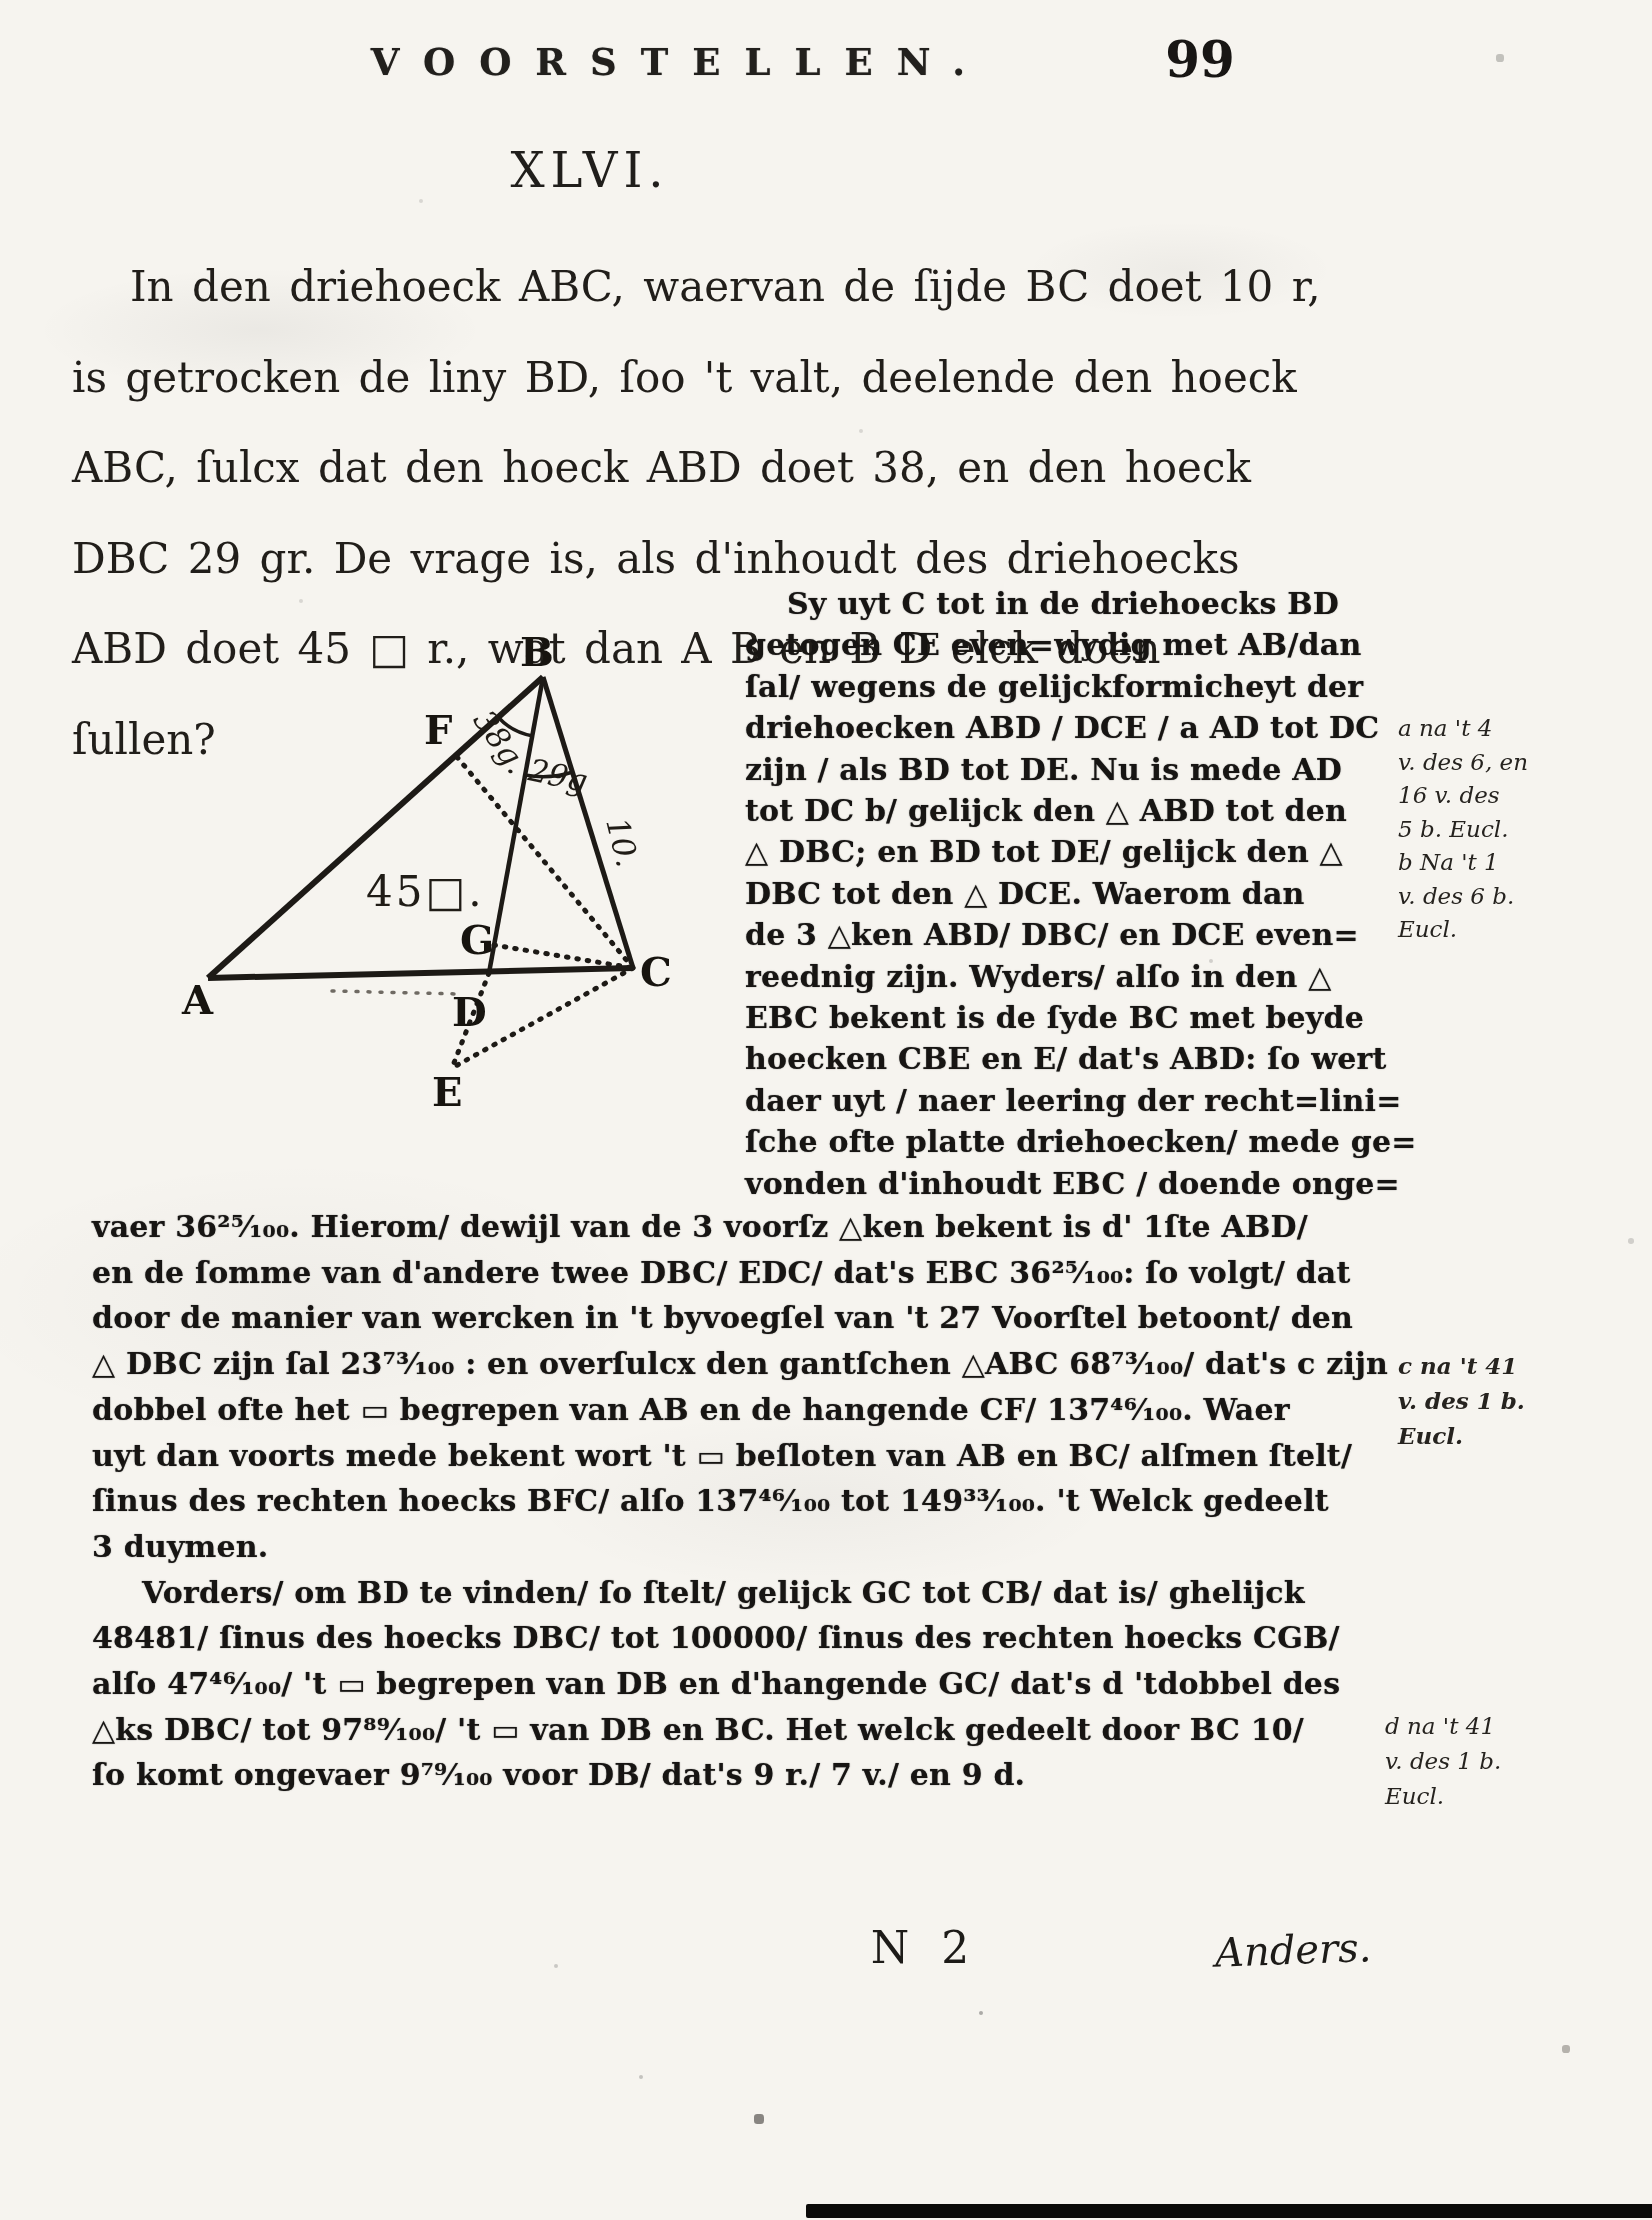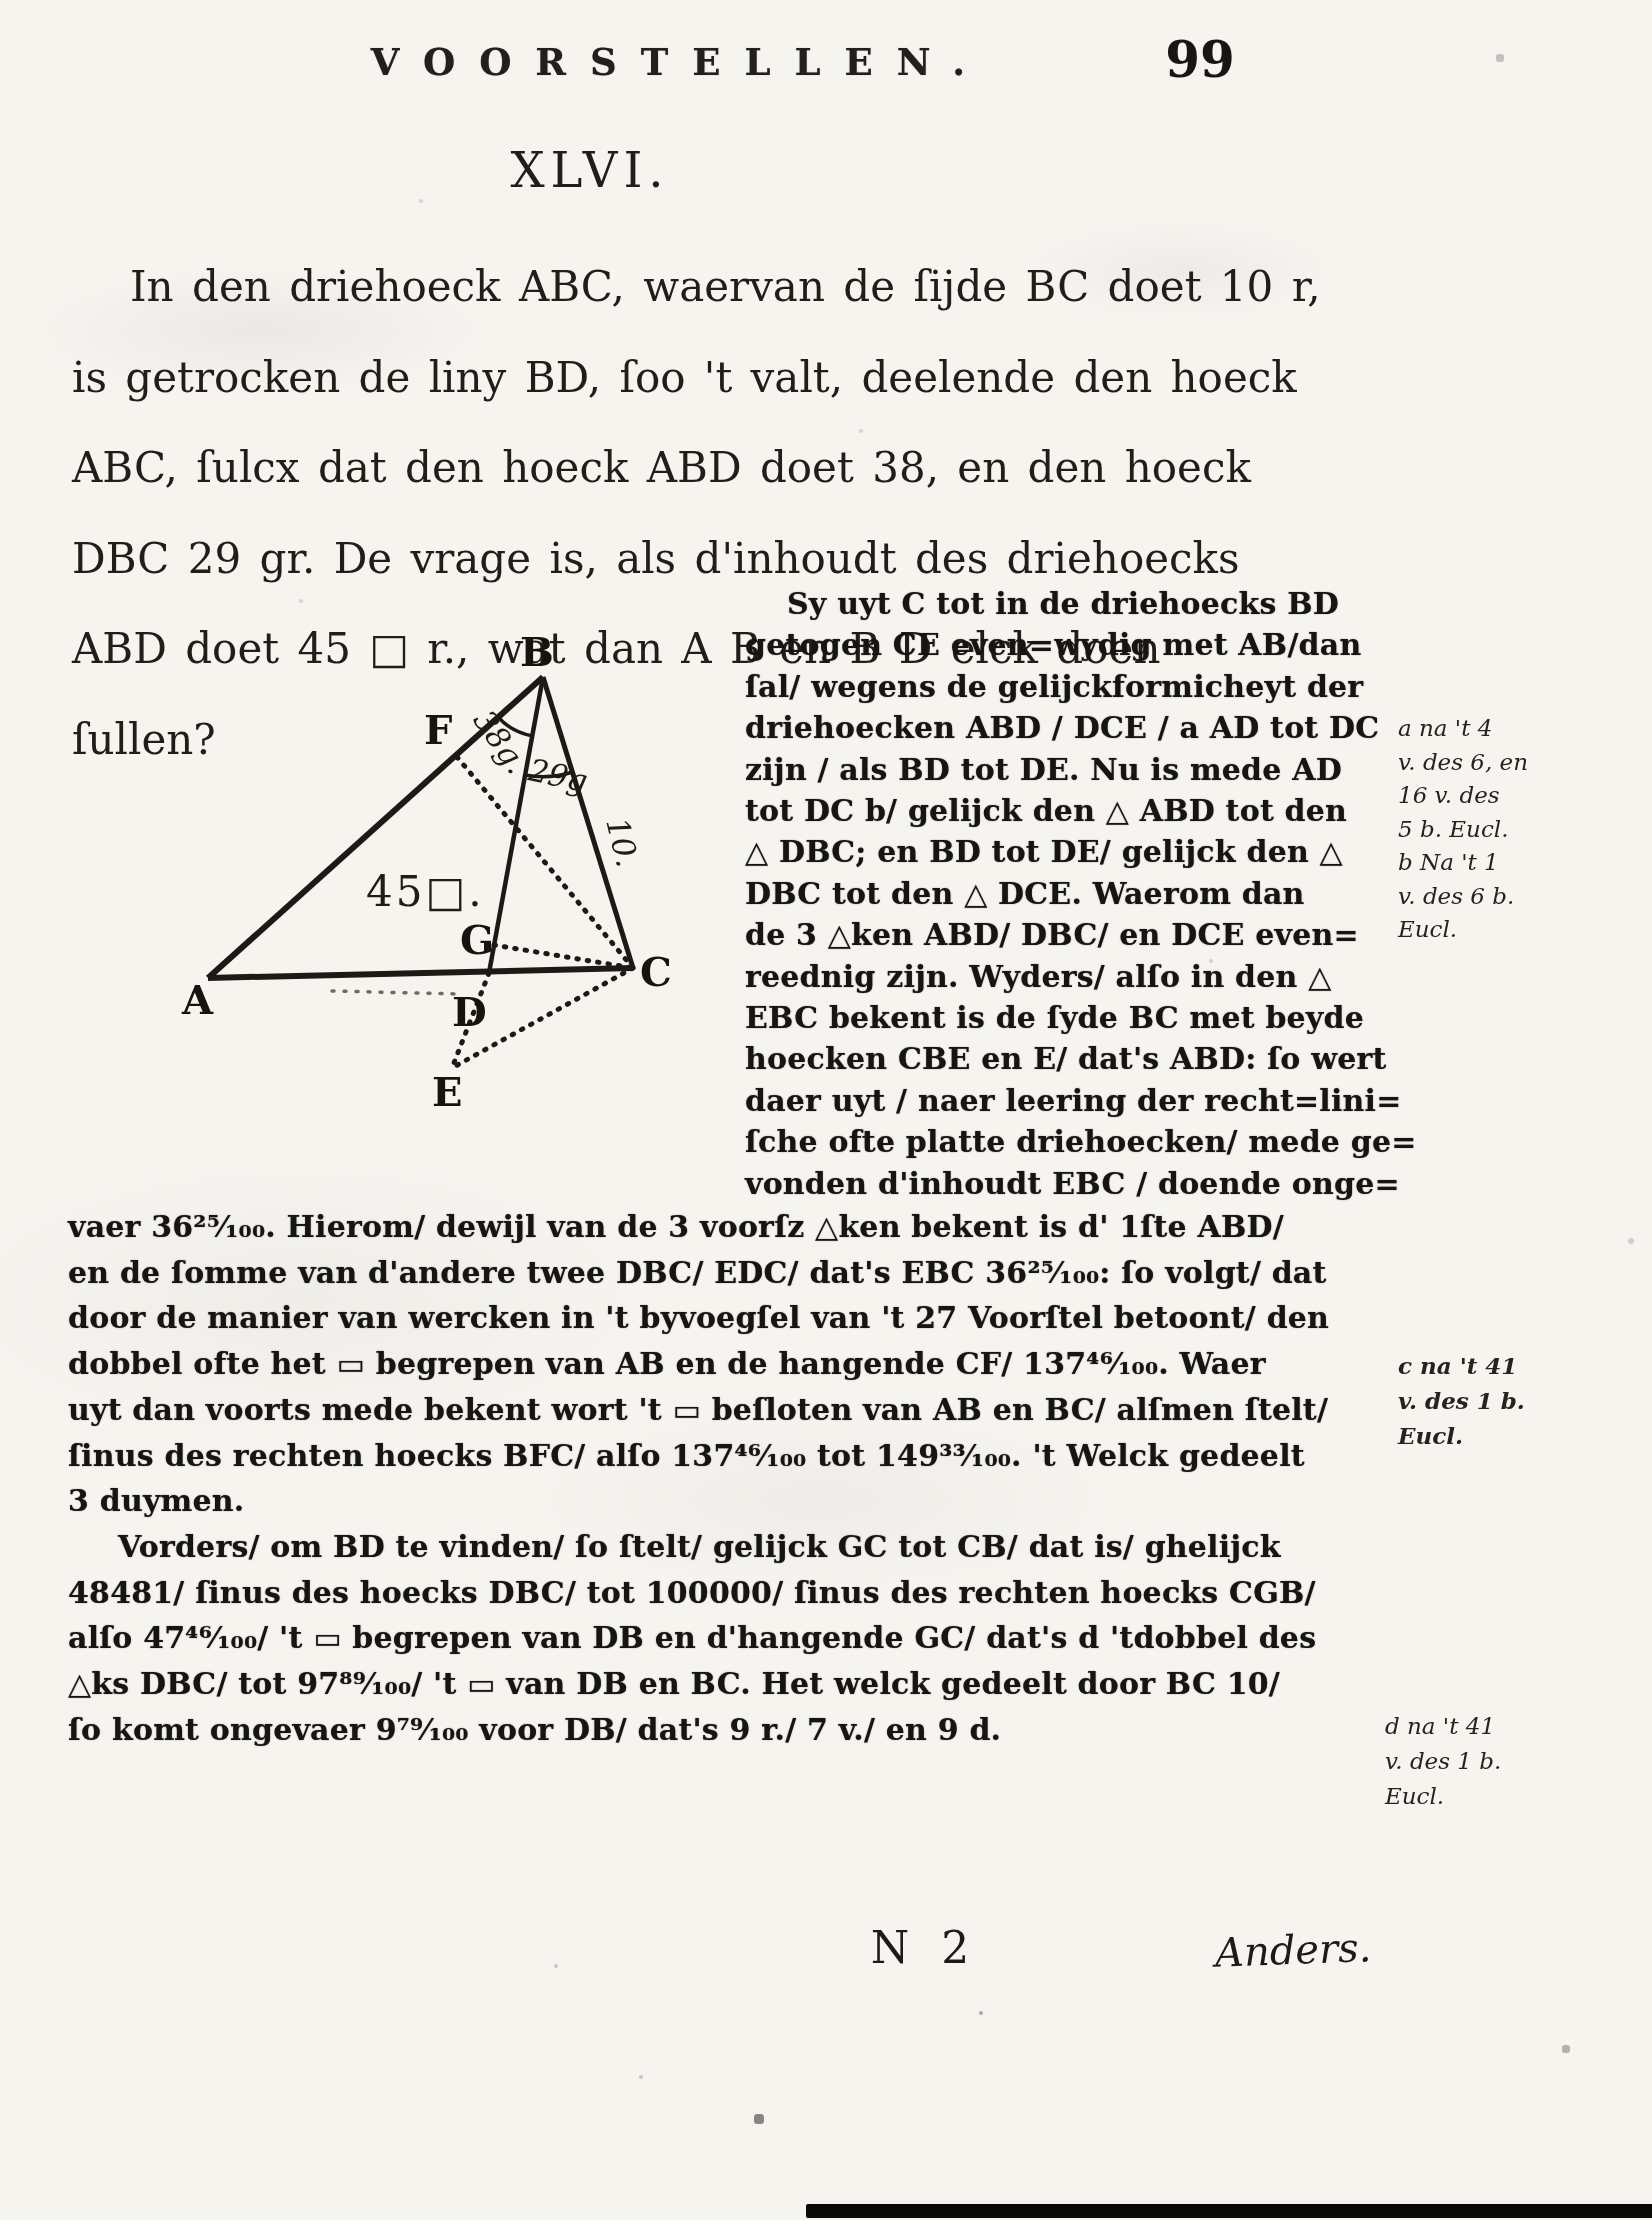--- a/index.html
+++ b/index.html
@@ -46,21 +46,21 @@
   .column-text{
     top:583px;left:745px;width:660px;
     font-size:30px;line-height:41.4px;letter-spacing:.2px;
   }
   .column-text .line{white-space:nowrap;}
   .column-text .line:first-child{text-indent:42px;}
   .body-text{
     top:1204px;left:68px;width:1350px;
     font-size:30px;line-height:45.7px;letter-spacing:.2px;
   }
-  .body-text .line{white-space:nowrap;}
+  .body-text .line{white-space:nowrap;margin-left:24px;}
   .body-text .line.indent{text-indent:50px;}
   .margin-note{
     width:250px;font-size:23px;line-height:33.5px;
     font-style:italic;color:#26231f;
   }
   .margin-a{top:712px;left:1398px;}
   .margin-c{top:1348px;left:1398px;line-height:35px;font-weight:bold;}
   .margin-d{top:1702px;left:1385px;line-height:35px;margin-top:7px;}
   .footer-signature{
     top:1922px;left:840px;width:160px;
@@ -183,20 +183,21 @@
   <div class="abs margin-note margin-d">
     <div>d na 't 41</div>
     <div>v. des 1 b.</div>
     <div>Eucl.</div>
   </div>
 
   <div class="abs body-text gothic">
     <div class="line">vaer 36²⁵⁄₁₀₀.  Hierom/ dewijl van de 3 voorſz △ken bekent is d' 1ſte ABD/</div>
     <div class="line">en de ſomme van d'andere twee DBC/ EDC/ dat's EBC 36²⁵⁄₁₀₀: ſo volgt/ dat</div>
     <div class="line">door de manier van wercken in 't byvoegſel van 't 27 Voorſtel betoont/ den</div>
+    <div class="line">△ DBC zijn ſal 23⁷³⁄₁₀₀ : en overſulcx den gantſchen △ABC 68⁷³⁄₁₀₀/ dat's c zijn</div>
     <div class="line">dobbel ofte het ▭ begrepen van AB en de hangende CF/ 137⁴⁶⁄₁₀₀.  Waer</div>
     <div class="line">uyt dan voorts mede bekent wort 't ▭ beſloten van AB en BC/ alſmen ſtelt/</div>
     <div class="line">ſinus des rechten hoecks BFC/ alſo 137⁴⁶⁄₁₀₀ tot 149³³⁄₁₀₀.  't Welck gedeelt</div>
     <div class="line">3 duymen.</div>
     <div class="line indent">Vorders/ om BD te vinden/ ſo ſtelt/ gelijck GC tot CB/ dat is/ ghelijck</div>
     <div class="line">48481/ ſinus des hoecks DBC/ tot 100000/ ſinus des rechten hoecks CGB/</div>
     <div class="line">alſo 47⁴⁶⁄₁₀₀/ 't ▭ begrepen van DB en d'hangende GC/ dat's d 'tdobbel des</div>
     <div class="line">△ks DBC/ tot 97⁸⁹⁄₁₀₀/ 't ▭ van DB en BC.  Het welck gedeelt door BC 10/</div>
     <div class="line">ſo komt ongevaer 9⁷⁹⁄₁₀₀ voor DB/ dat's 9 r./ 7 v./ en 9 d.</div>
   </div>

